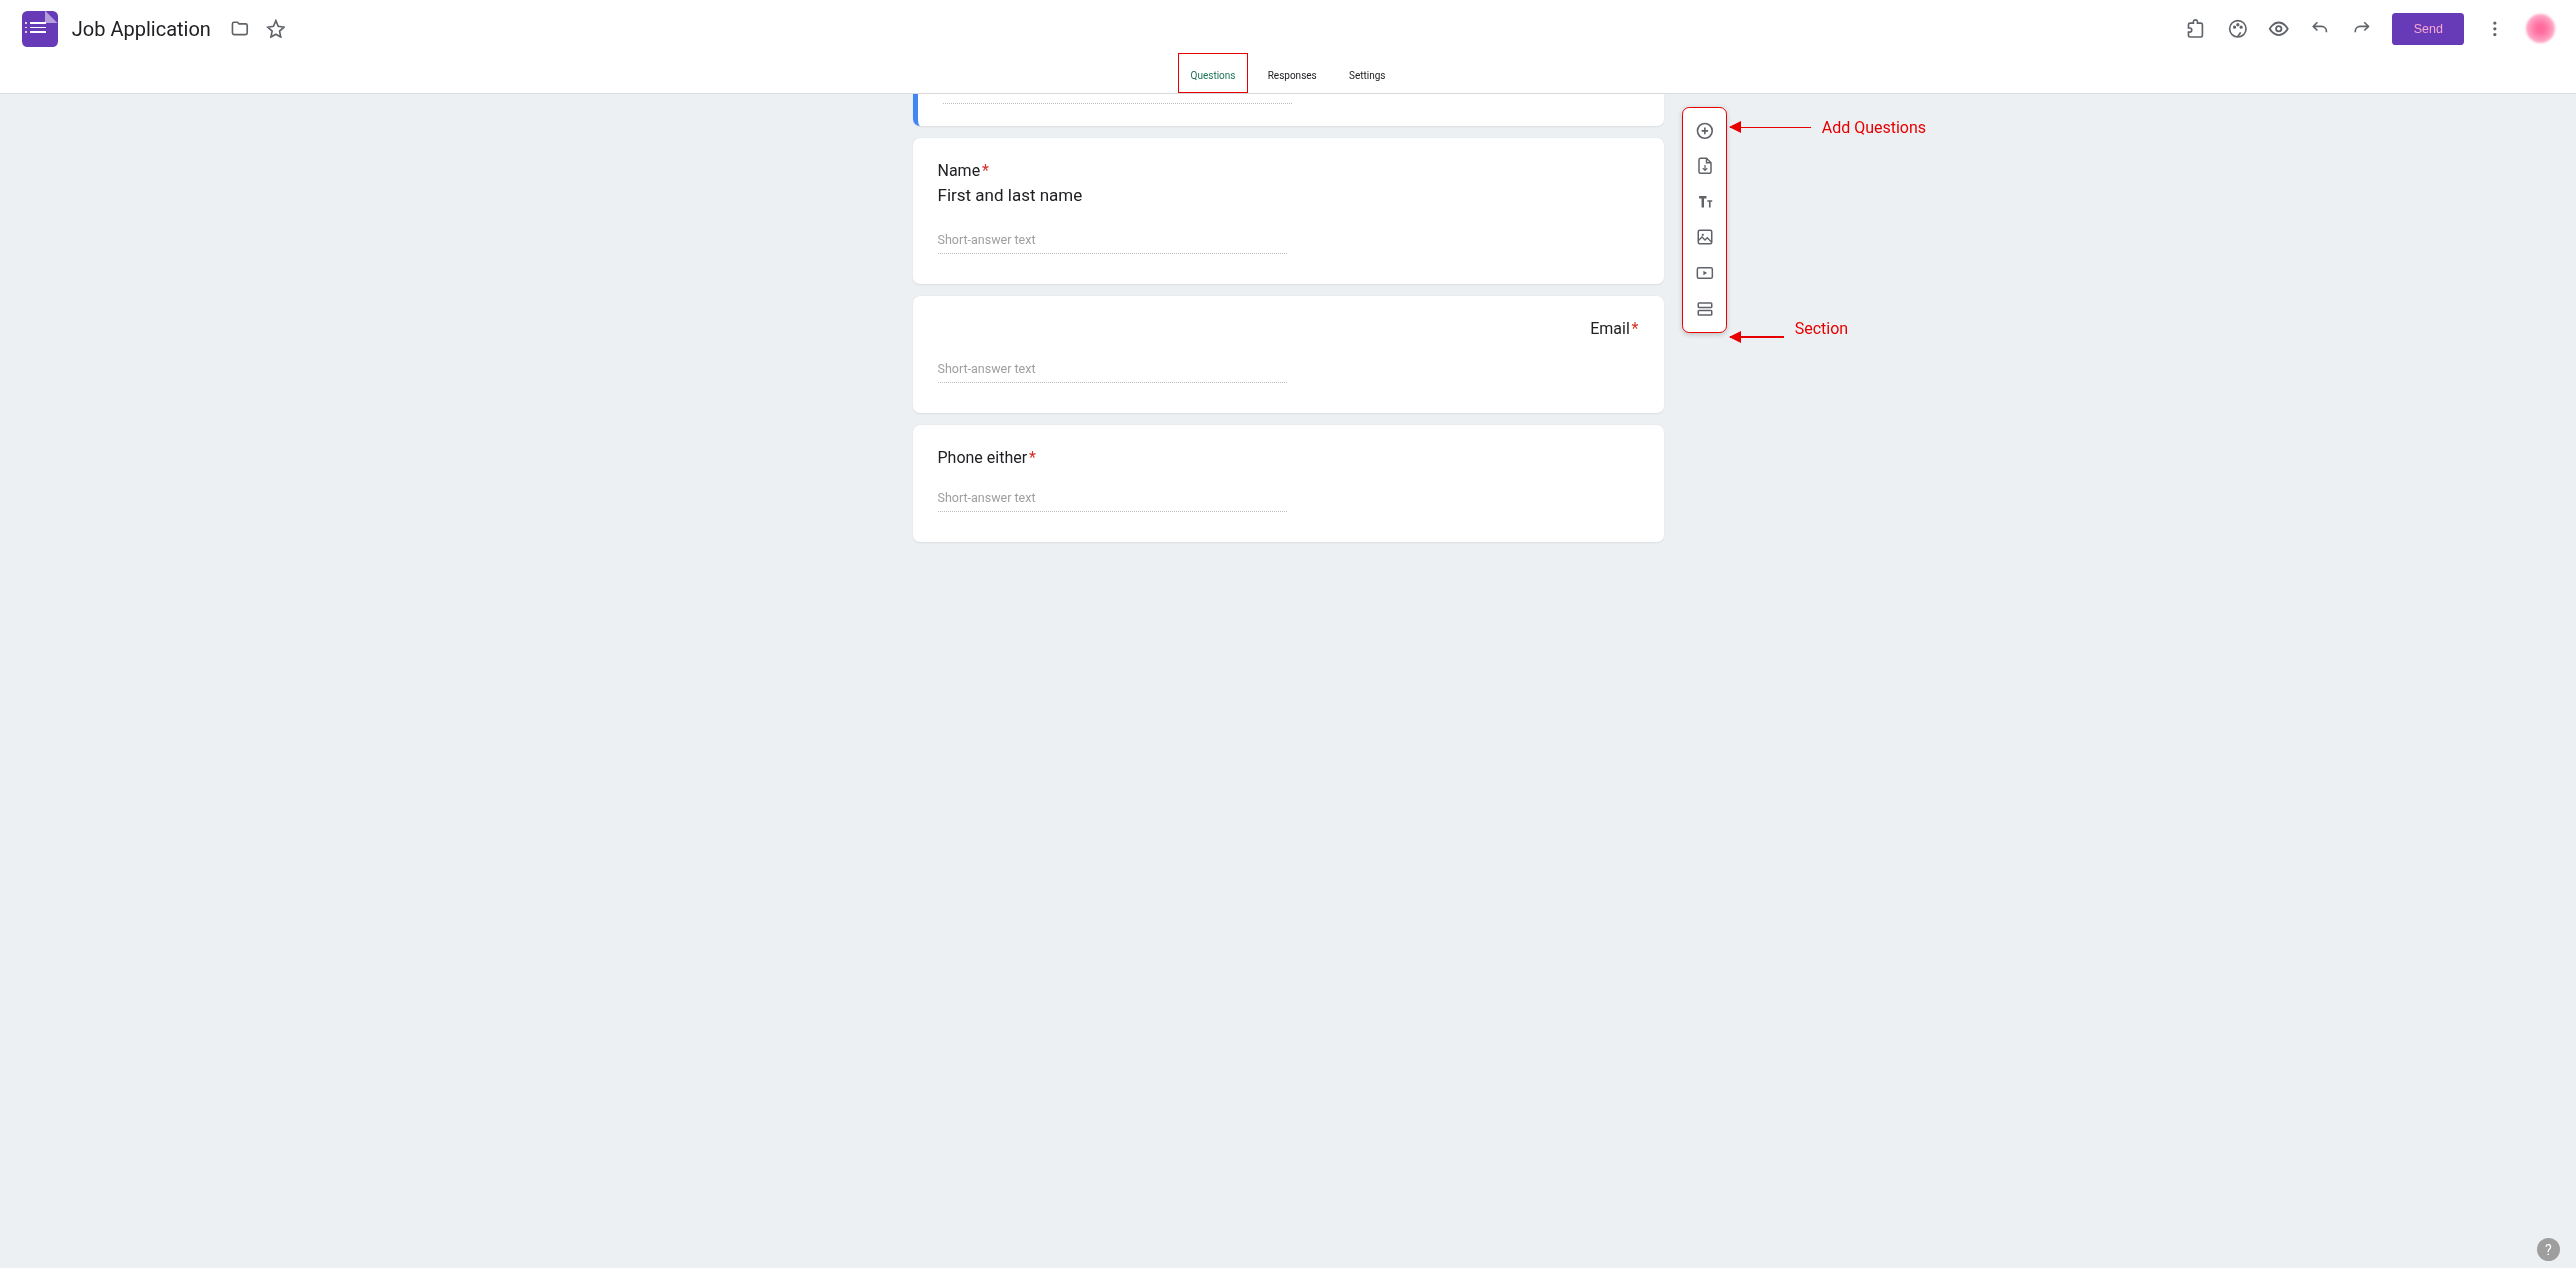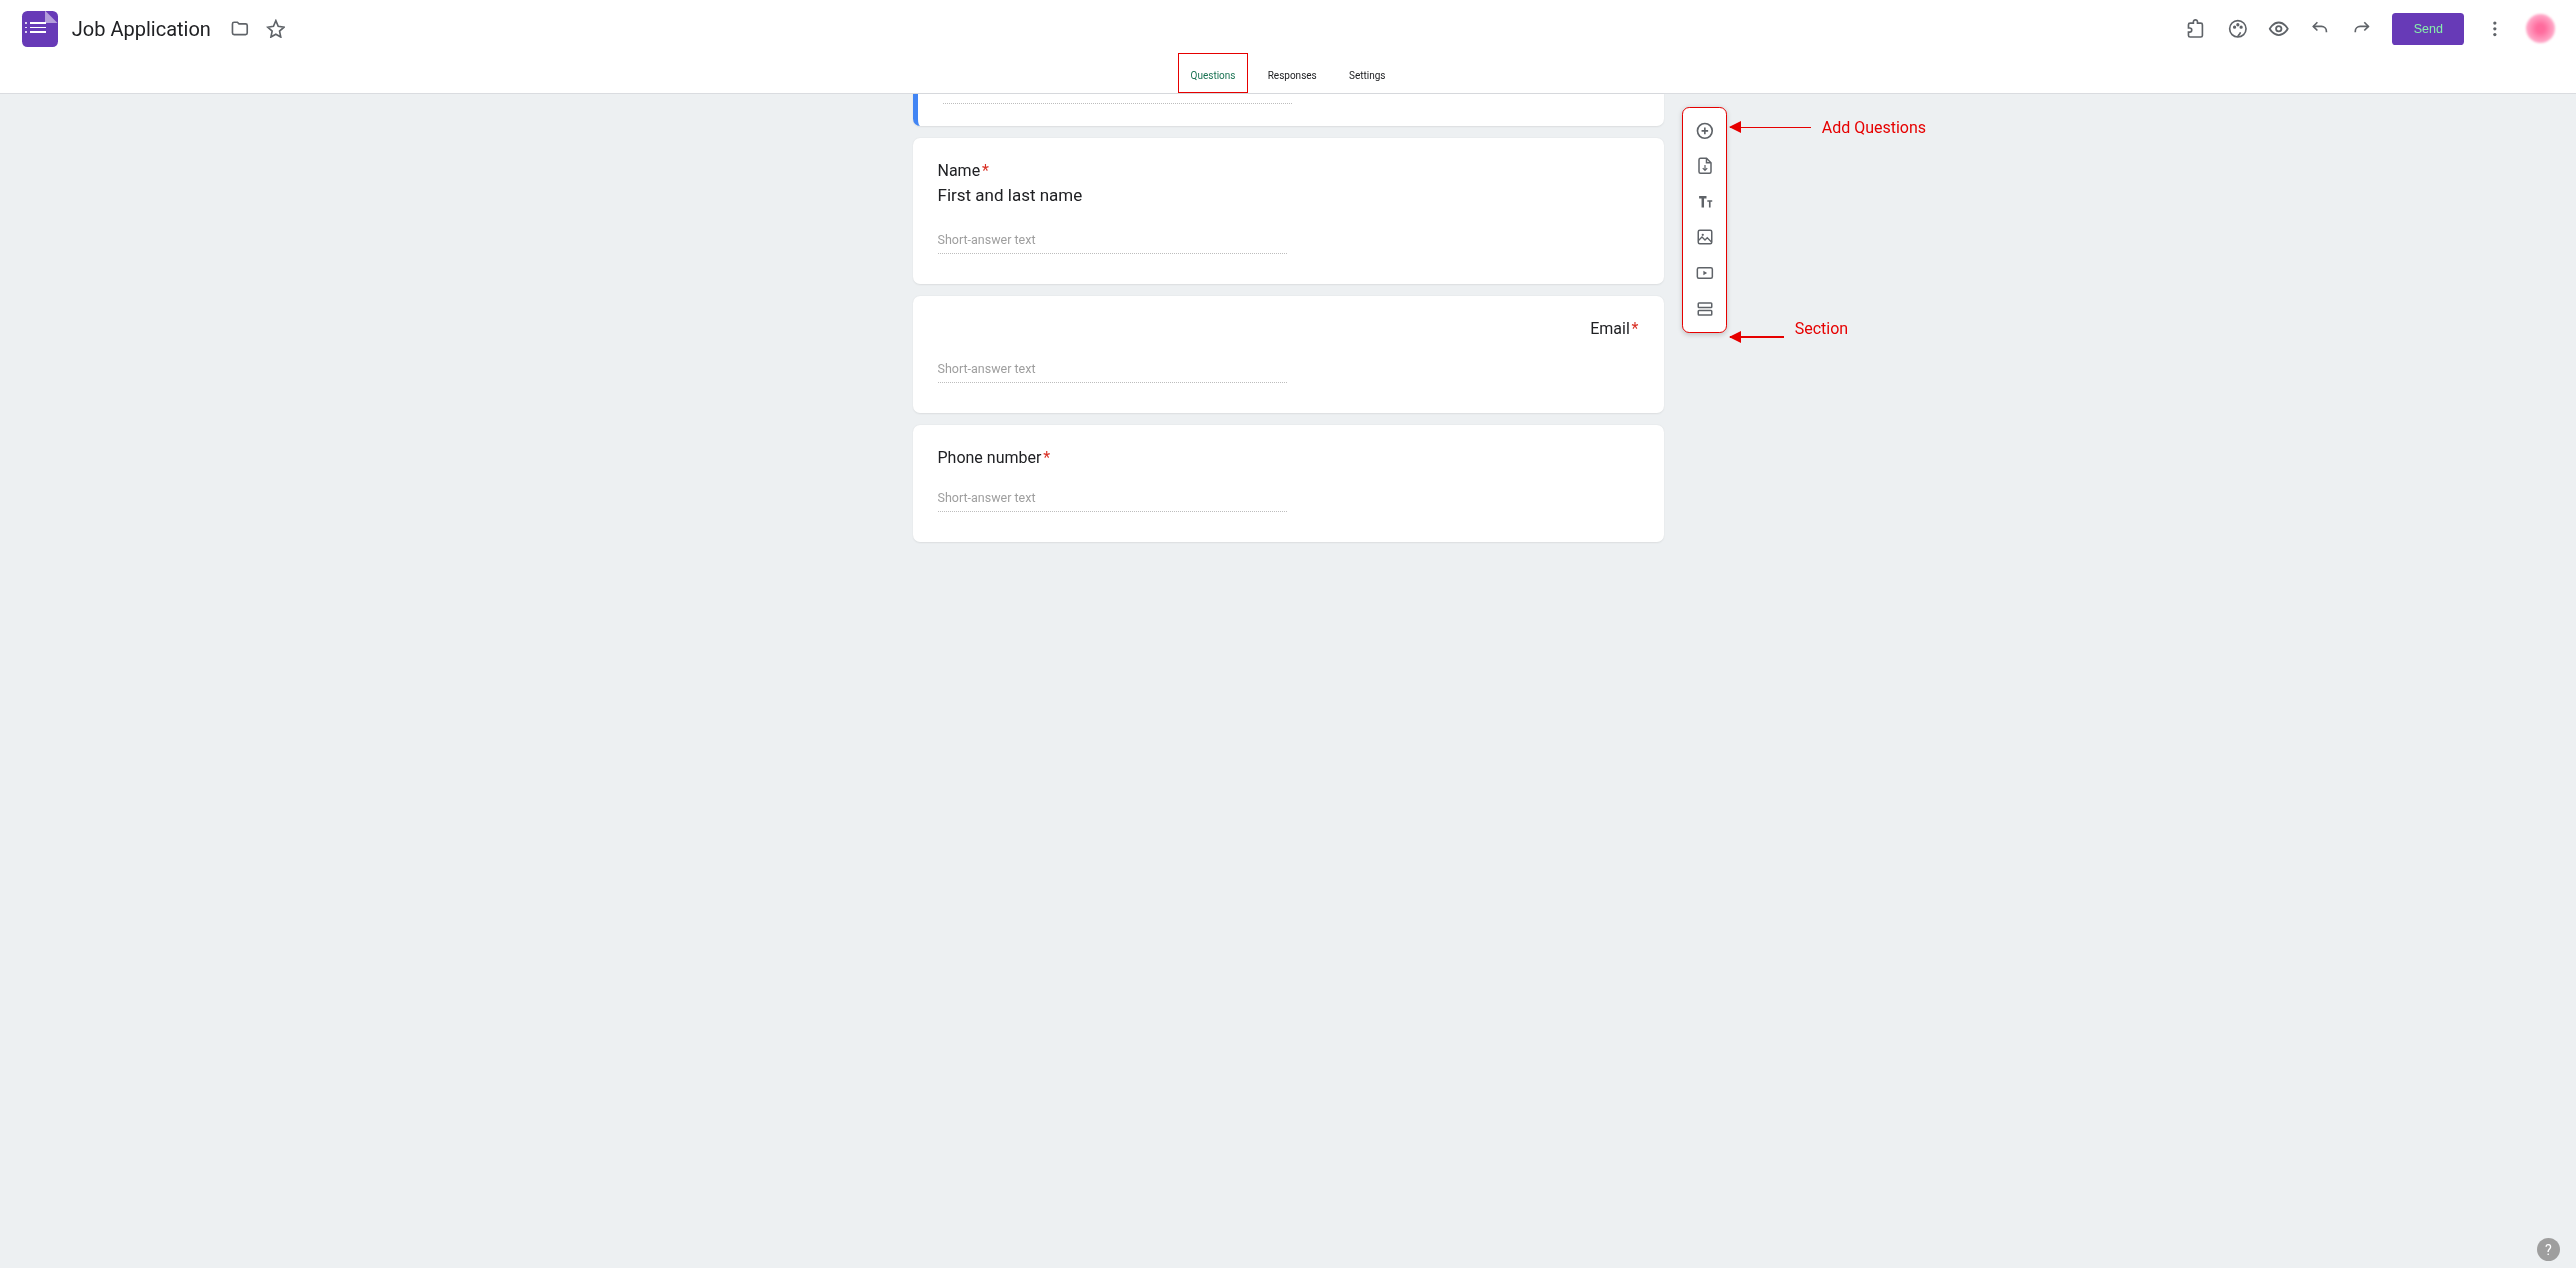--- a/index.html
+++ b/index.html
@@ -64,21 +64,21 @@
     color: #5f6368;
   }
   .header-spacer { flex: 1; }
   .header-right {
     display: flex;
     align-items: center;
     gap: 5.4px;
   }
   .send-btn {
     background: #673ab7;
-    color: #86efac;
+    color: #f9a8d4;
     border: none;
     padding: 0 21.5px;
     height: 32px;
     border-radius: 3.6px;
     font-size: 12.5px;
     font-weight: 500;
     cursor: pointer;
     margin: 0 7.2px;
   }
   .avatar {
@@ -331,21 +331,21 @@
 
     <div class="card">
       <div class="q-title" style="margin-bottom:23px;text-align:right;">
         <span>Email</span><span class="req-star">*</span>
       </div>
       <div class="answer-placeholder">Short-answer text</div>
     </div>
 
     <div class="card">
       <div class="q-title" style="margin-bottom:23px;">
-        <span>Phone number</span><span class="req-star">*</span>
+        <span>Phone either</span><span class="req-star">*</span>
       </div>
       <div class="answer-placeholder">Short-answer text</div>
     </div>
 
   </div>
 
   <div class="float-toolbar">
     <button class="ft-btn">
       <svg width="19.7" height="19.7" viewBox="0 0 24 24" fill="none" stroke="#5f6368" stroke-width="2">
           <circle cx="12" cy="12" r="9"></circle>

